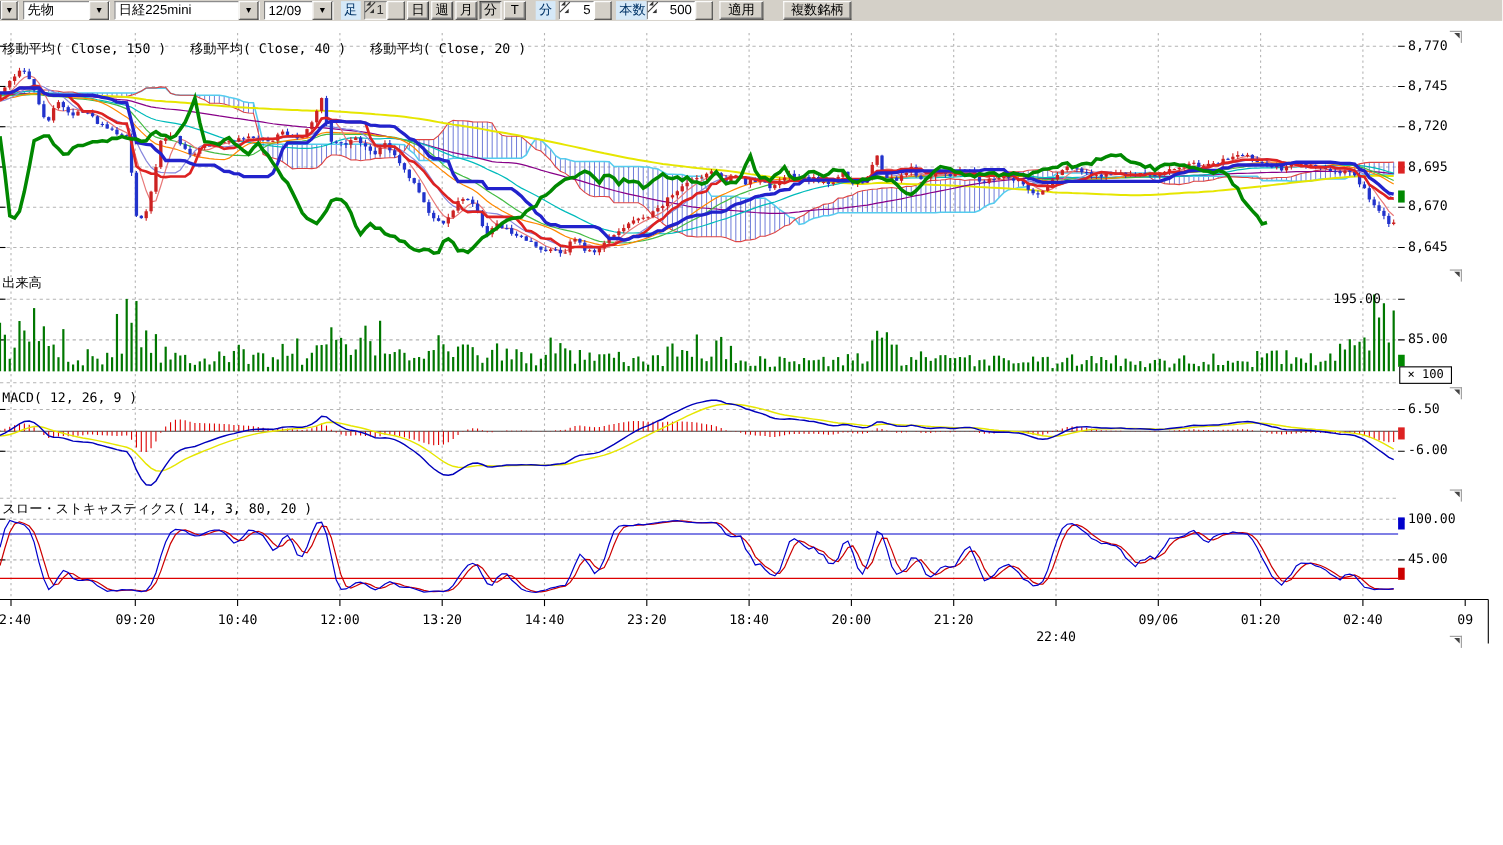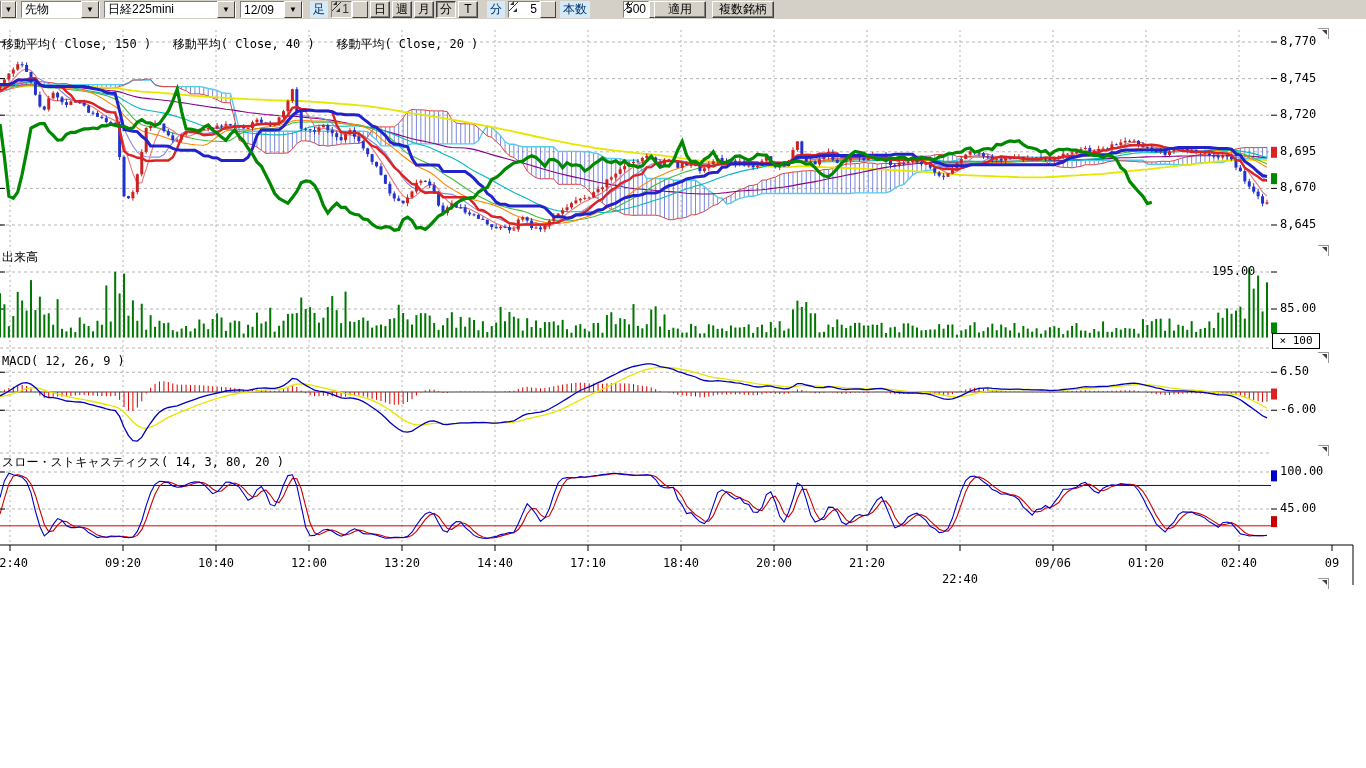--- a/index.html
+++ b/index.html
@@ -77,31 +77,31 @@
       <span class="fld">5</span>
       <span class="sb">
         <svg width="11" height="11">
             <line x1="1" y1="10" x2="10" y2="1" stroke="#333"></line>
             <polygon points="2,4 6,0 6,4" fill="#333"></polygon>
             <polygon points="5,11 9,7 9,11" fill="#333"></polygon>
           </svg>
       </span>
     </div>
     <div class="tb blabel" style="left:560px;">本数</div>
-    <div class="tb spin" style="left:623px;width:36px;">
+    <div class="tb spin" style="left:588px;width:60px;">
       <span class="fld">500</span>
       <span class="sb">
         <svg width="11" height="11">
             <line x1="1" y1="10" x2="10" y2="1" stroke="#333"></line>
             <polygon points="2,4 6,0 6,4" fill="#333"></polygon>
             <polygon points="5,11 9,7 9,11" fill="#333"></polygon>
           </svg>
       </span>
     </div>
-    <div class="tb btn" style="left:654px;width:52px;">適用</div>
+    <div class="tb btn" style="left:654px;width:40px;">適用</div>
     <div class="tb btn" style="left:712px;width:62px;">複数銘柄</div>
   </div>
 
   <svg id="chart" width="1366" height="768">
       <line x1="10" y1="30" x2="10" y2="545" stroke="#b4b4b4" stroke-dasharray="2,3"></line>
       <line x1="123" y1="30" x2="123" y2="545" stroke="#b4b4b4" stroke-dasharray="2,3"></line>
       <line x1="216" y1="30" x2="216" y2="545" stroke="#b4b4b4" stroke-dasharray="2,3"></line>
       <line x1="309" y1="30" x2="309" y2="545" stroke="#b4b4b4" stroke-dasharray="2,3"></line>
       <line x1="402" y1="30" x2="402" y2="545" stroke="#b4b4b4" stroke-dasharray="2,3"></line>
       <line x1="495" y1="30" x2="495" y2="545" stroke="#b4b4b4" stroke-dasharray="2,3"></line>
@@ -1654,21 +1654,21 @@
       <div class="ctxt" style="left: 1280px; top: 365.24px;">6.50</div>
       <div class="ctxt" style="left: 1280px; top: 403.24px;">-6.00</div>
       <div class="ctxt" style="left: 1280px; top: 465px;">100.00</div>
       <div class="ctxt" style="left: 1280px; top: 502px;">45.00</div>
       <div class="xlab" style="left: 10px; top: 556px;">02:40</div>
       <div class="xlab" style="left: 123px; top: 556px;">09:20</div>
       <div class="xlab" style="left: 216px; top: 556px;">10:40</div>
       <div class="xlab" style="left: 309px; top: 556px;">12:00</div>
       <div class="xlab" style="left: 402px; top: 556px;">13:20</div>
       <div class="xlab" style="left: 495px; top: 556px;">14:40</div>
-      <div class="xlab" style="left: 588px; top: 556px;">17:10</div>
+      <div class="xlab" style="left: 588px; top: 556px;">23:20</div>
       <div class="xlab" style="left: 681px; top: 556px;">18:40</div>
       <div class="xlab" style="left: 774px; top: 556px;">20:00</div>
       <div class="xlab" style="left: 867px; top: 556px;">21:20</div>
       <div class="xlab" style="left: 960px; top: 556px; margin-top: 16px;">22:40</div>
       <div class="xlab" style="left: 1053px; top: 556px;">09/06</div>
       <div class="xlab" style="left: 1146px; top: 556px;">01:20</div>
       <div class="xlab" style="left: 1239px; top: 556px;">02:40</div>
       <div class="xlab" style="left: 1332px; top: 556px;">09</div>
     </div>
 </div>

